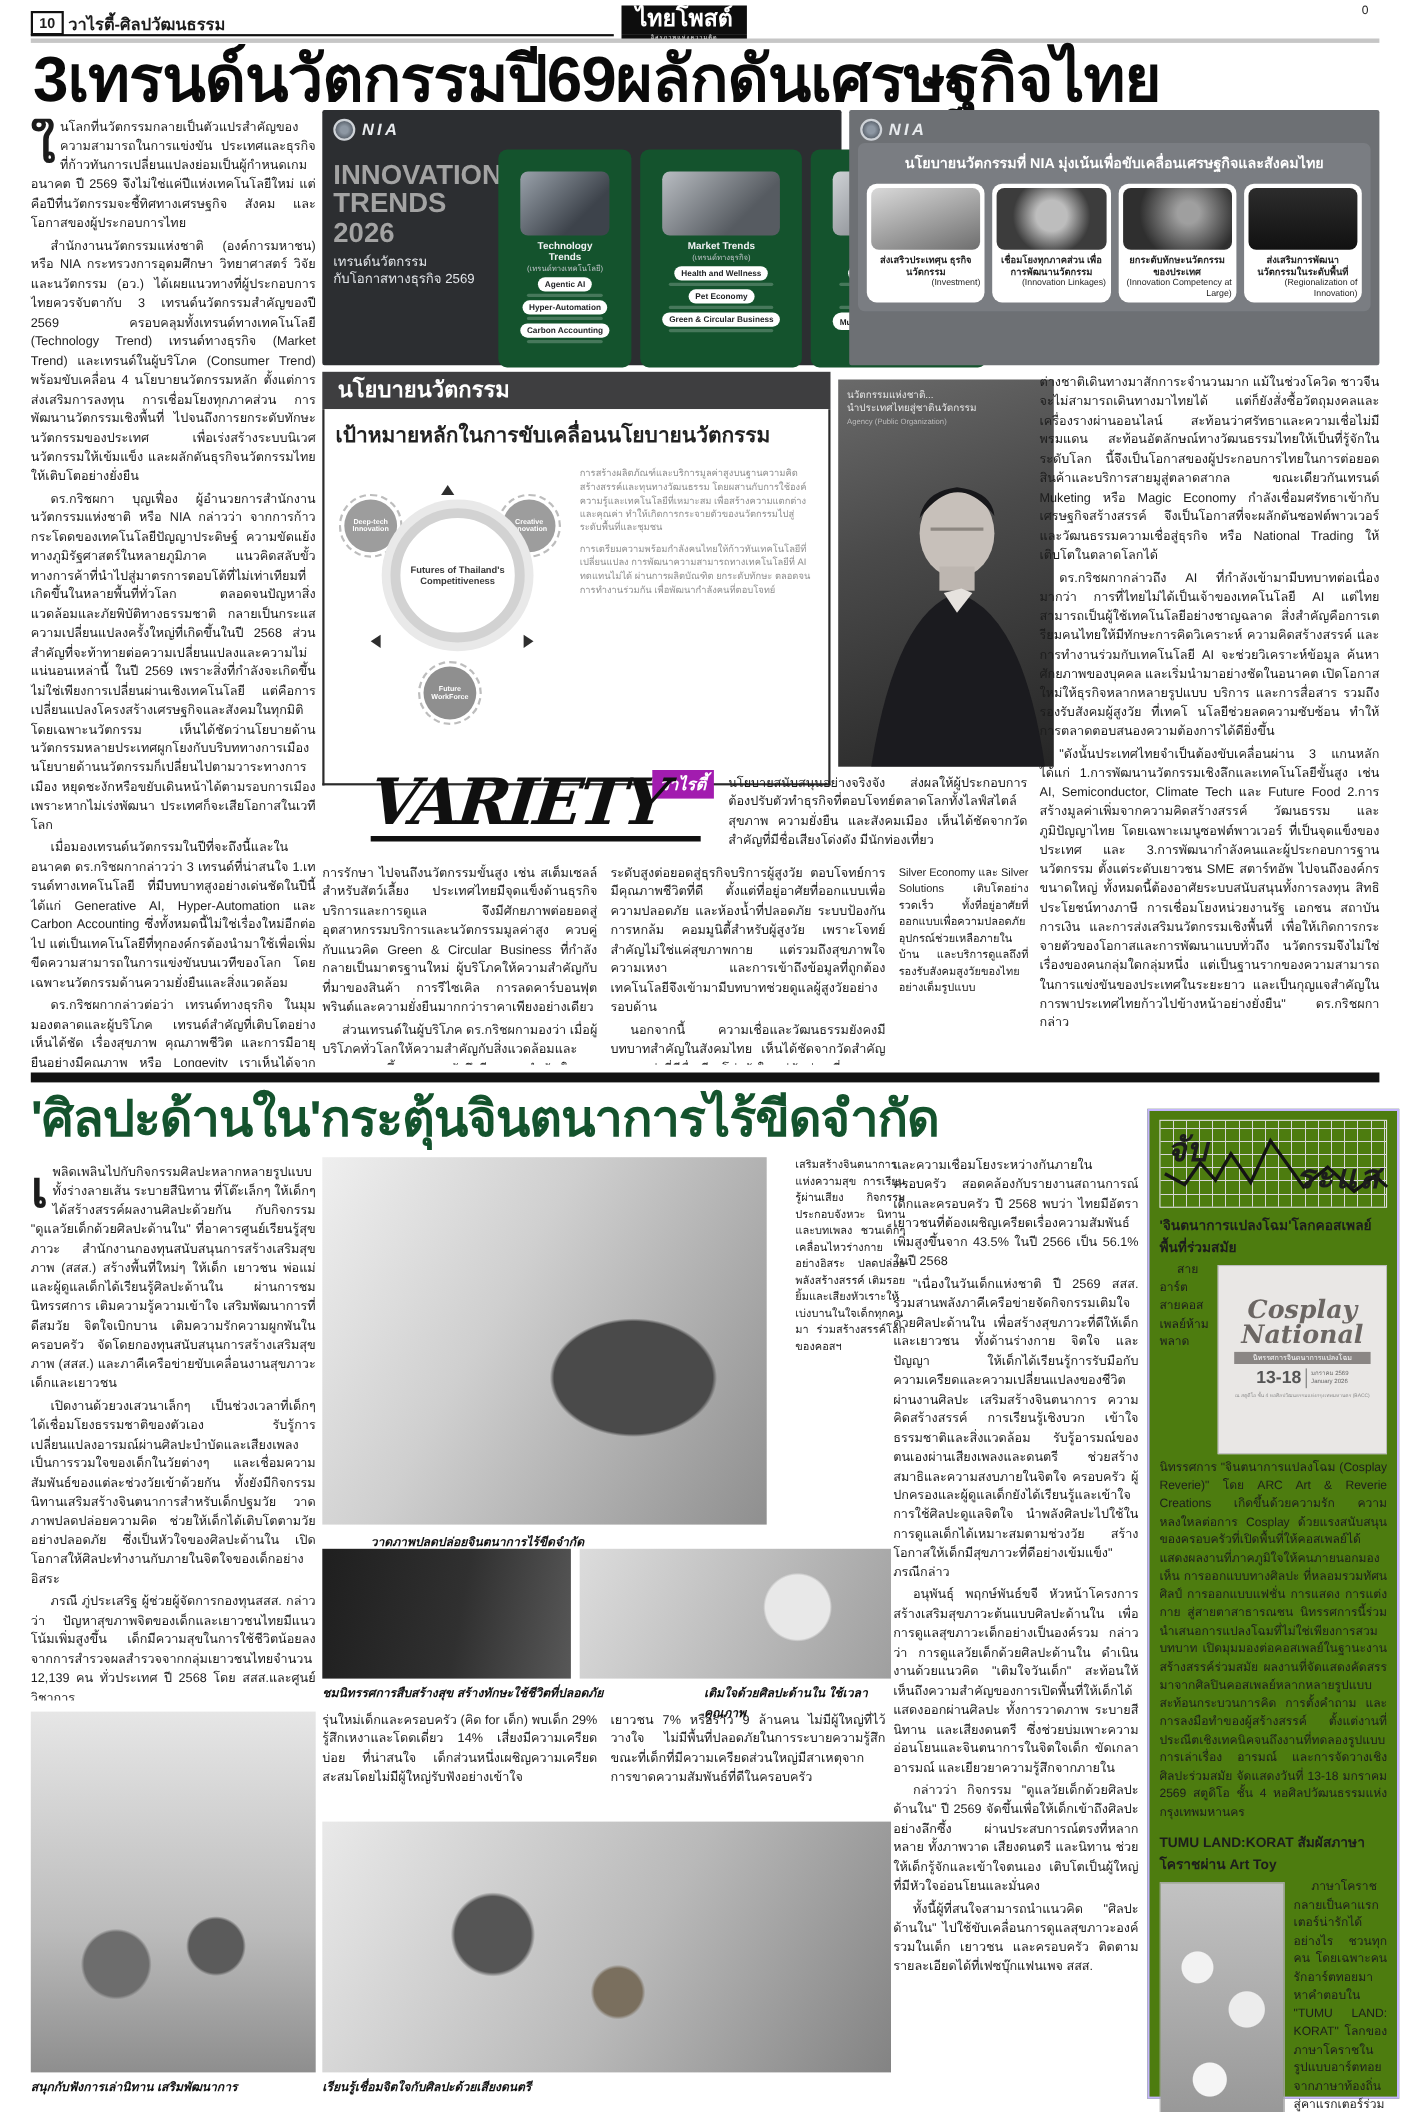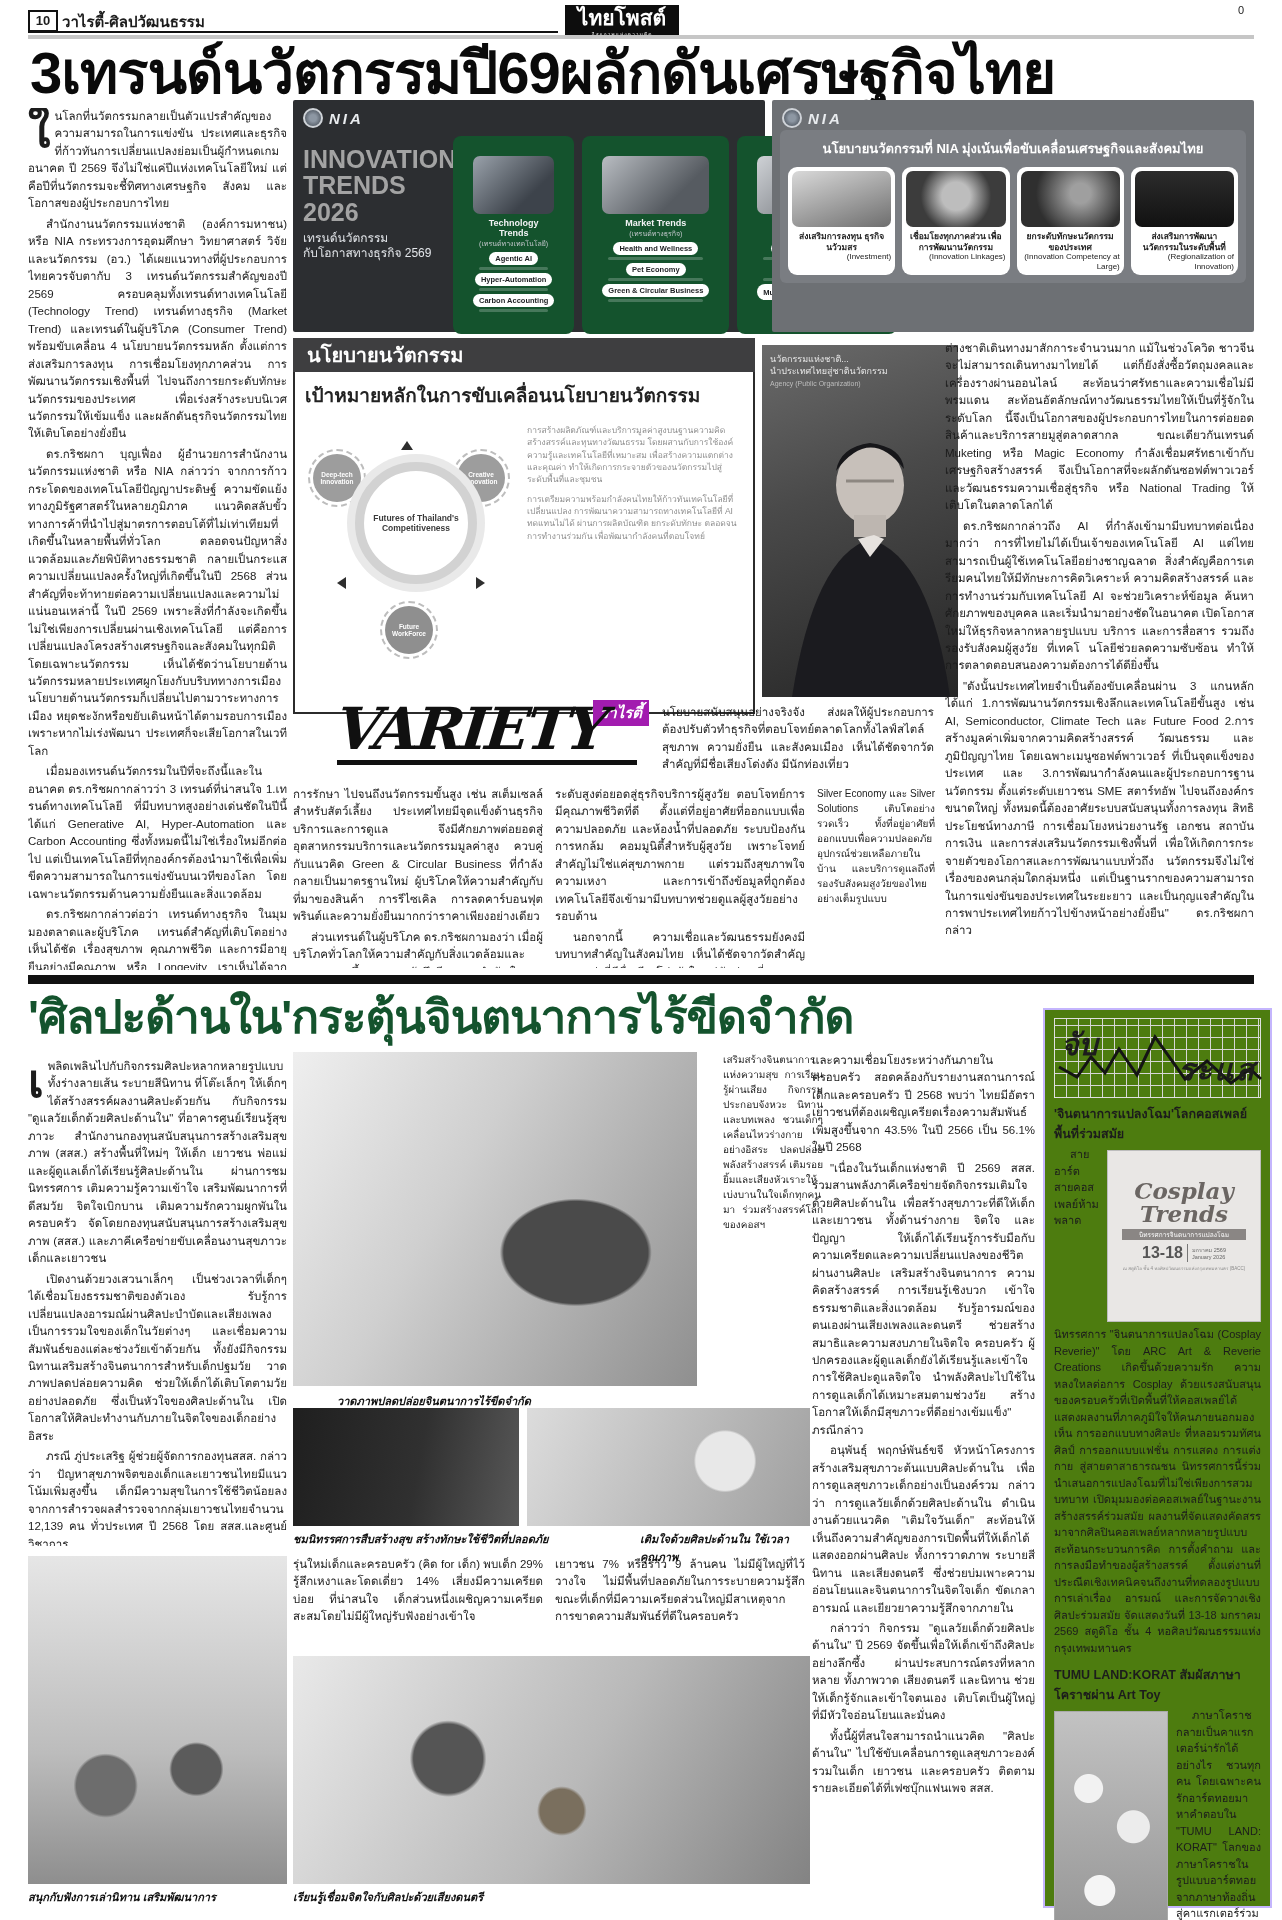--- a/index.html
+++ b/index.html
@@ -166,21 +166,21 @@
   <div class="abs ig2" style="left:772px;top:100px;width:482px;height:232px;">
     <div class="nia-row">
       <span class="nia-emblem"></span>
       <span class="nia-word">NIA</span>
     </div>
     <div class="ig2-inner">
       <div class="ig2-title">นโยบายนวัตกรรมที่ NIA มุ่งเน้นเพื่อขับเคลื่อนเศรษฐกิจและสังคมไทย</div>
       <div style="display:flex;gap:7px;">
         <div class="pcard">
           <div class="pcard-img" style="background:linear-gradient(160deg,#d9d9d9,#6e6e6e);"></div>
-          <div class="pcard-label">ส่งเสริมการลงทุน ธุรกิจนวัวมสร</div>
+          <div class="pcard-label">ส่งเสริวประเทศุน ธุรกิจนวัตกรรม</div>
           <div class="pcard-en">(Investment)</div>
         </div>
         <div class="pcard">
           <div class="pcard-img" style="background:radial-gradient(circle at 50% 45%,#bdbdbd 0 14px,#3c3c3c 60%);"></div>
           <div class="pcard-label">เชื่อมโยงทุกภาคส่วน เพื่อการพัฒนานวัตกรรม</div>
           <div class="pcard-en">(Innovation Linkages)</div>
         </div>
         <div class="pcard">
           <div class="pcard-img" style="background:radial-gradient(circle at 60% 40%,#9f9f9f 0 10px,#2f2f2f 65%);"></div>
           <div class="pcard-label">ยกระดับทักษะนวัตกรรม ของประเทศ</div>
@@ -271,21 +271,21 @@
       <svg width="210" height="78" viewBox="0 0 210 78">
         <polyline points="4,48 22,58 36,38 50,54 64,30 82,56 100,18 130,60 152,42 176,64 195,50 206,60" fill="none" stroke="#141414" stroke-width="3"></polyline>
       </svg>
       <span class="w2">ระแส</span>
     </div>
     <div class="tbox-sub">'จินตนาการแปลงโฉม'โลกคอสเพลย์พื้นที่ร่วมสมัย</div>
     <div style="overflow:hidden;">
       <div class="poster">
         <div style="margin-top:28px;">
           <div class="pt">Cosplay</div>
-          <div class="pt">Trends</div>
+          <div class="pt">National</div>
         </div>
         <div class="pstrip">นิทรรศการจินตนาการแปลงโฉม</div>
         <div>
           <span class="pdate">13-18</span><span class="pdsmall"><span>มกราคม 2569</span><br><span>January 2026</span></span>
         </div>
         <div class="paddr">ณ สตูดิโอ ชั้น 4 หอศิลปวัฒนธรรมแห่งกรุงเทพมหานคร (BACC)</div>
       </div>
       <p>สายอาร์ต สายคอสเพลย์ห้ามพลาด นิทรรศการ "จินตนาการแปลงโฉม (Cosplay Reverie)" โดย ARC Art &amp; Reverie Creations เกิดขึ้นด้วยความรัก ความหลงใหลต่อการ Cosplay ด้วยแรงสนับสนุนของครอบครัวที่เปิดพื้นที่ให้คอสเพลย์ได้แสดงผลงานที่ภาคภูมิใจให้คนภายนอกมองเห็น การออกแบบทางศิลปะ ที่หลอมรวมทัศนศิลป์ การออกแบบแฟชั่น การแสดง การแต่งกาย สู่สายตาสาธารณชน นิทรรศการนี้ร่วมนำเสนอการแปลงโฉมที่ไม่ใช่เพียงการสวมบทบาท เปิดมุมมองต่อคอสเพลย์ในฐานะงานสร้างสรรค์ร่วมสมัย ผลงานที่จัดแสดงคัดสรรมาจากศิลปินคอสเพลย์หลากหลายรูปแบบ สะท้อนกระบวนการคิด การตั้งคำถาม และการลงมือทำของผู้สร้างสรรค์ ตั้งแต่งานที่ประณีตเชิงเทคนิคจนถึงงานที่ทดลองรูปแบบการเล่าเรื่อง อารมณ์ และการจัดวางเชิงศิลปะร่วมสมัย จัดแสดงวันที่ 13-18 มกราคม 2569 สตูดิโอ ชั้น 4 หอศิลปวัฒนธรรมแห่งกรุงเทพมหานคร</p>
     </div>
     <div class="tbox-sub">TUMU LAND:KORAT สัมผัสภาษาโคราชผ่าน Art Toy</div>

